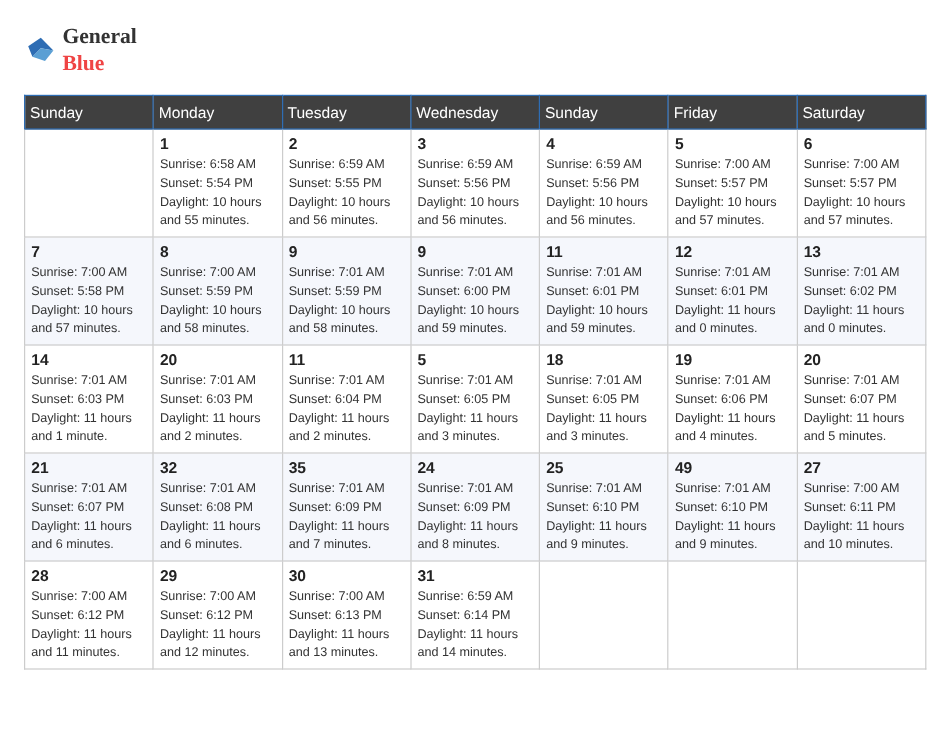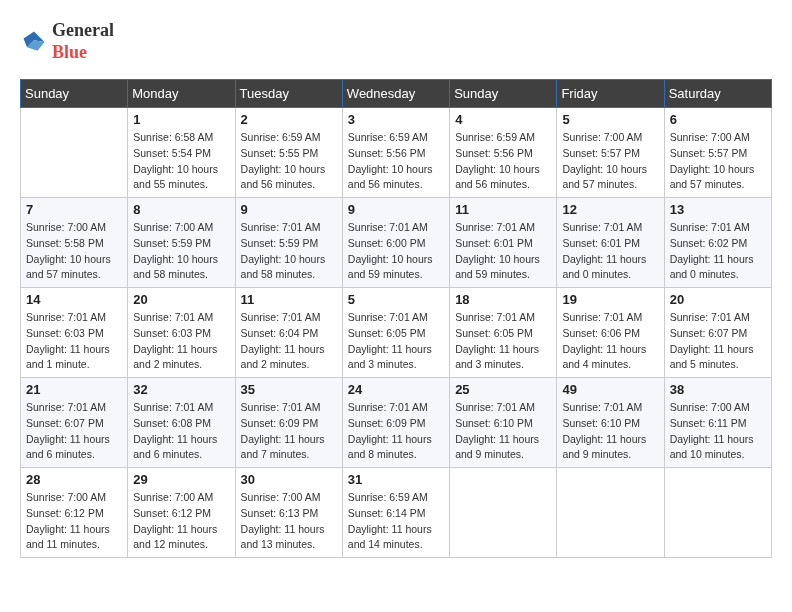--- a/index.html
+++ b/index.html
@@ -329,21 +329,21 @@
         </td>
         <td>
           <span class="day-number">49</span>
           <div class="day-detail">
             Sunrise: 7:01 AM<br>
             Sunset: 6:10 PM<br>
             Daylight: 11 hours and 9 minutes.
           </div>
         </td>
         <td>
-          <span class="day-number">38</span>
+          <span class="day-number">27</span>
           <div class="day-detail">
             Sunrise: 7:00 AM<br>
             Sunset: 6:11 PM<br>
             Daylight: 11 hours and 10 minutes.
           </div>
         </td>
       </tr>
       <tr>
         <td>
           <span class="day-number">28</span>

